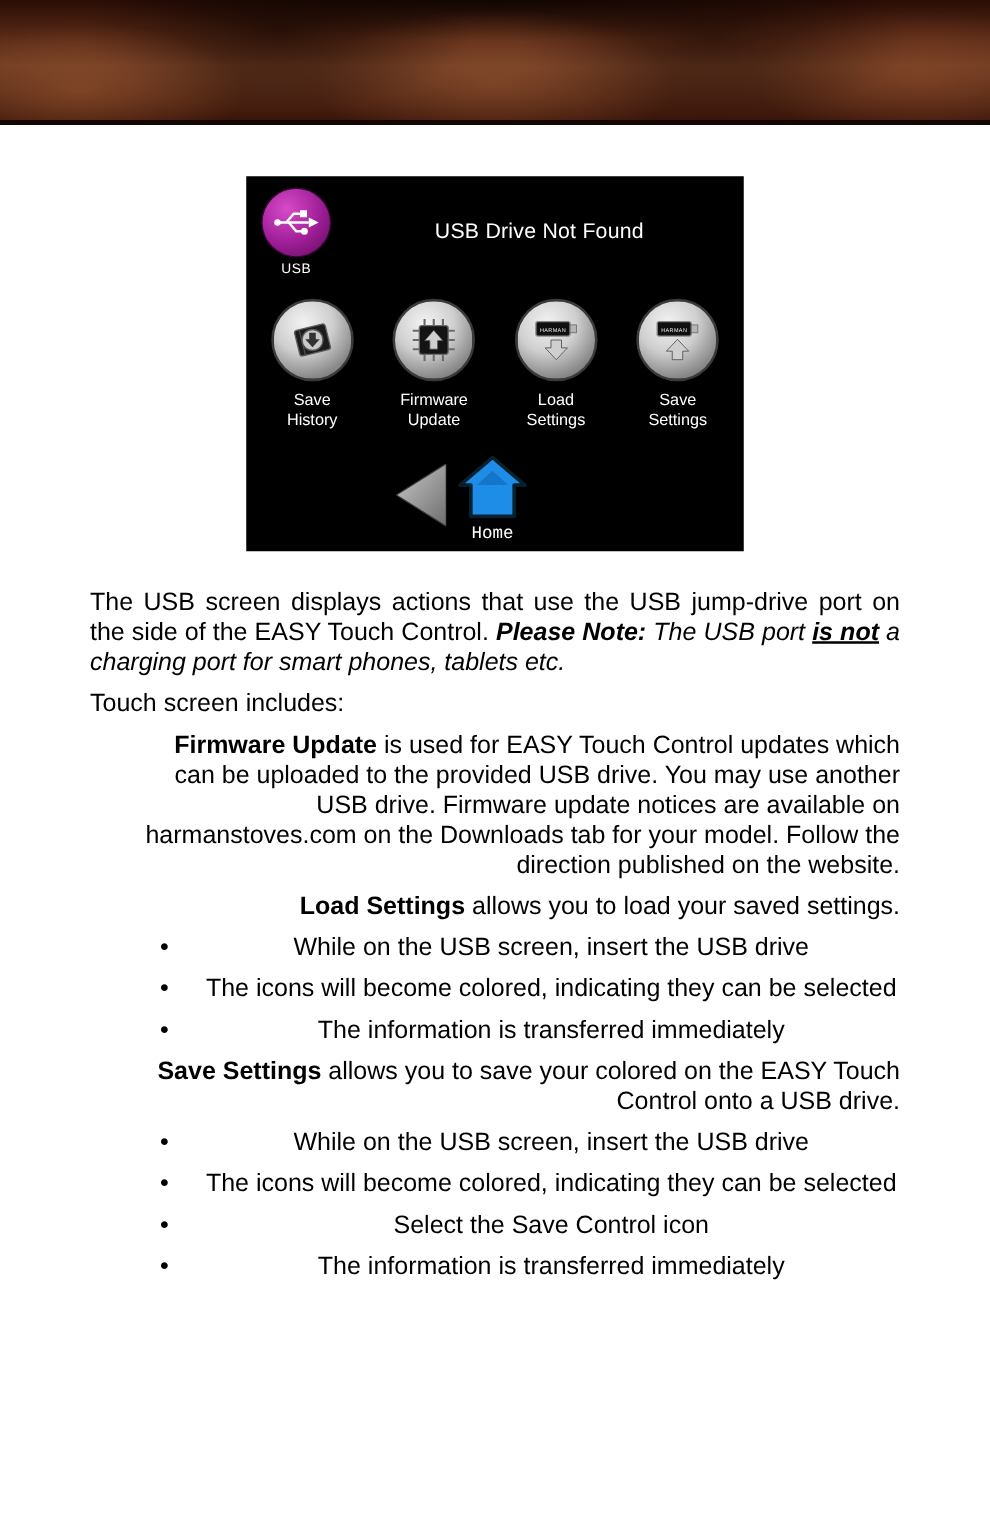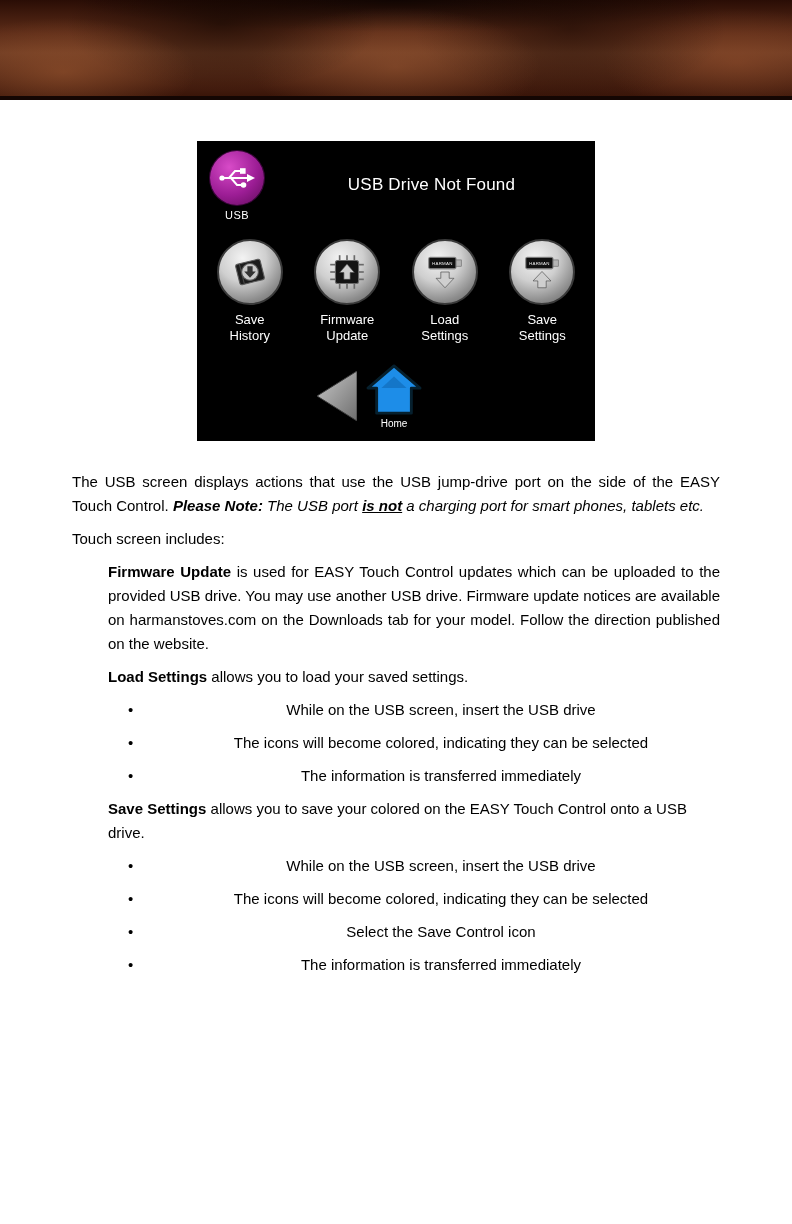--- a/index.html
+++ b/index.html
@@ -53,27 +53,27 @@
     display: flex; align-items: center; justify-content: center;
   }
   .btn-label {
     margin: 7px auto 0 auto; width: 68px;
     font-size: 13px; line-height: 1.2; color: #fff;
   }
 
   .nav-row { position: absolute; left: 0; right: 0; top: 222px; height: 70px; }
   .back-btn { position: absolute; left: 120px; top: 8px; width: 40px; height: 50px; cursor: pointer; }
   .home-btn { position: absolute; left: 166px; top: 0; width: 62px; text-align: center; cursor: pointer; }
-  .home-btn .home-text { font-size: 10px; color: #fff; margin-top: -3px; }
+  .home-btn .home-text { font-size: 14px; color: #fff; margin-top: -3px; font-family: Liberation Mono, monospace; }
 
   
-  .content { margin: 29px 72px 0 72px; font-size: 15px; line-height: 24px; }
+  .content { margin: 29px 72px 0 72px; font-size: 20px; line-height: 24px; }
   .content p { margin: 0 0 9px 0; }
   .justify { text-align: justify; }
-  .sec { margin-left: 36px !important; }
+  .sec { margin-left: 36px !important; text-align: right; }
   .bi { font-weight: bold; font-style: italic; }
   .i { font-style: italic; }
   .biu { font-weight: bold; font-style: italic; text-decoration: underline; }
   .term { font-weight: bold; }
   ul.bullets { list-style: none; margin: 0 0 0 36px; padding: 0; }
   ul.bullets li { position: relative; padding-left: 54px; margin-bottom: 9px; line-height: 24px; text-align: center; }
   ul.bullets li::before { content: "\2022"; position: absolute; left: 20px; }
 </style>
 </head>
 <body>

